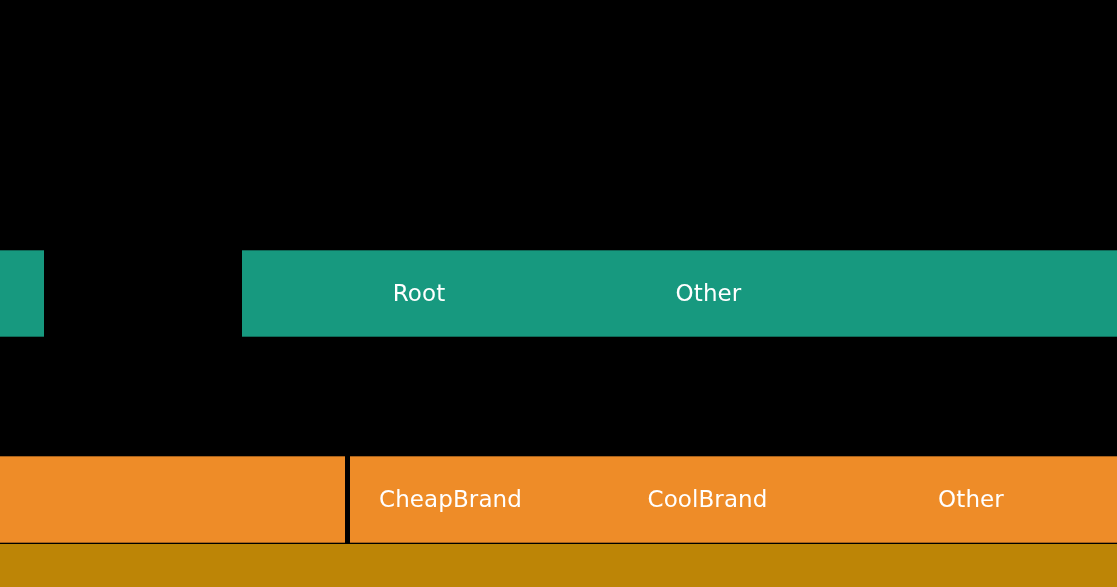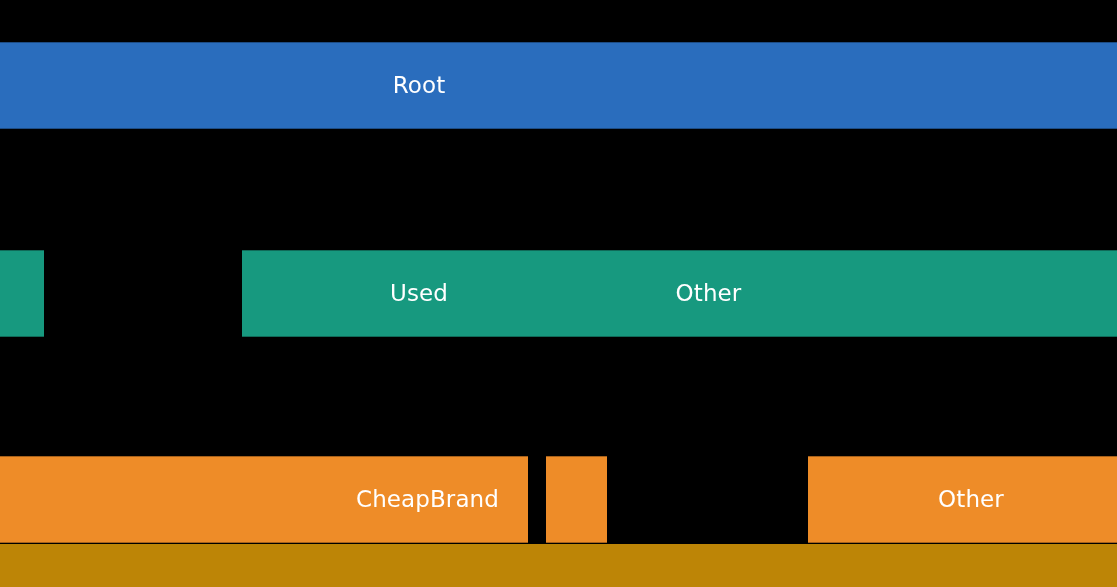--- a/index.html
+++ b/index.html
@@ -43,45 +43,41 @@
   }
   .node.has-gap {
     border-top: 1px solid rgba(0,0,0,0.30);
     border-bottom: 1px solid rgba(0,0,0,0.30);
   }
 </style>
 </head>
 <body>
 
 <div id="chart-root" style="width: 1117px; height: 587px; background: rgb(0, 0, 0);">
-    <div class="level-row" style="top: 42px; height: 87px;">
-      <div class="node has-gap" style="left: 0px; width: 318px; background: rgb(42, 109, 189);"></div>
-      <div class="node has-gap" style="left: 318px; width: 202px; background: rgb(42, 109, 189);">
-        <span class="node-label" style="color: rgb(255, 255, 255);">Root</span>
-      </div>
-      <div class="node has-gap" style="left: 520px; width: 597px; background: rgb(42, 109, 189);"></div>
-    </div>
     <div class="level-row" style="top: 250px; height: 87px;">
       <div class="node has-gap" style="left: 0px; width: 44px; background: rgb(23, 153, 127);"></div>
       <div class="node has-gap" style="left: 242px; width: 76px; background: rgb(23, 153, 127);"></div>
       <div class="node has-gap" style="left: 318px; width: 202px; background: rgb(23, 153, 127);">
-        <span class="node-label" style="color: rgb(255, 255, 255);">Used</span>
+        <span class="node-label" style="color: rgb(255, 255, 255);">Root</span>
       </div>
       <div class="node has-gap" style="left: 520px; width: 87px; background: rgb(23, 153, 127);"></div>
       <div class="node has-gap" style="left: 607px; width: 203px; background: rgb(23, 153, 127);">
         <span class="node-label" style="color: rgb(255, 255, 255);">Other</span>
       </div>
       <div class="node has-gap" style="left: 810px; width: 307px; background: rgb(23, 153, 127);"></div>
     </div>
     <div class="level-row" style="top: 456px; height: 87px;">
       <div class="node has-gap" style="left: 0px; width: 345px; background: rgb(238, 140, 40);"></div>
-      <div class="node has-gap" style="left: 327px; width: 201px; background: rgb(238, 140, 40);">
+      <div class="node has-gap" style="left: 350px; width: 201px; background: rgb(238, 140, 40);">
         <span class="node-label" style="color: rgb(255, 255, 255);">CheapBrand</span>
       </div>
       <div class="node has-gap" style="left: 546px; width: 61px; background: rgb(238, 140, 40);"></div>
+      <div class="node has-gap" style="left: 607px; width: 201px; background: rgb(238, 140, 40);">
+        <span class="node-label" style="color: rgb(255, 255, 255);">CoolBrand</span>
+      </div>
       <div class="node has-gap" style="left: 808px; width: 62px; background: rgb(238, 140, 40);"></div>
       <div class="node has-gap" style="left: 870px; width: 202px; background: rgb(238, 140, 40);">
         <span class="node-label" style="color: rgb(255, 255, 255);">Other</span>
       </div>
       <div class="node has-gap" style="left: 1072px; width: 45px; background: rgb(238, 140, 40);"></div>
     </div>
     <div class="level-row" style="top: 544px; height: 43px;">
       <div class="node" style="left: 0px; width: 1117px; background: rgb(189, 133, 6);"></div>
     </div>
   </div>

